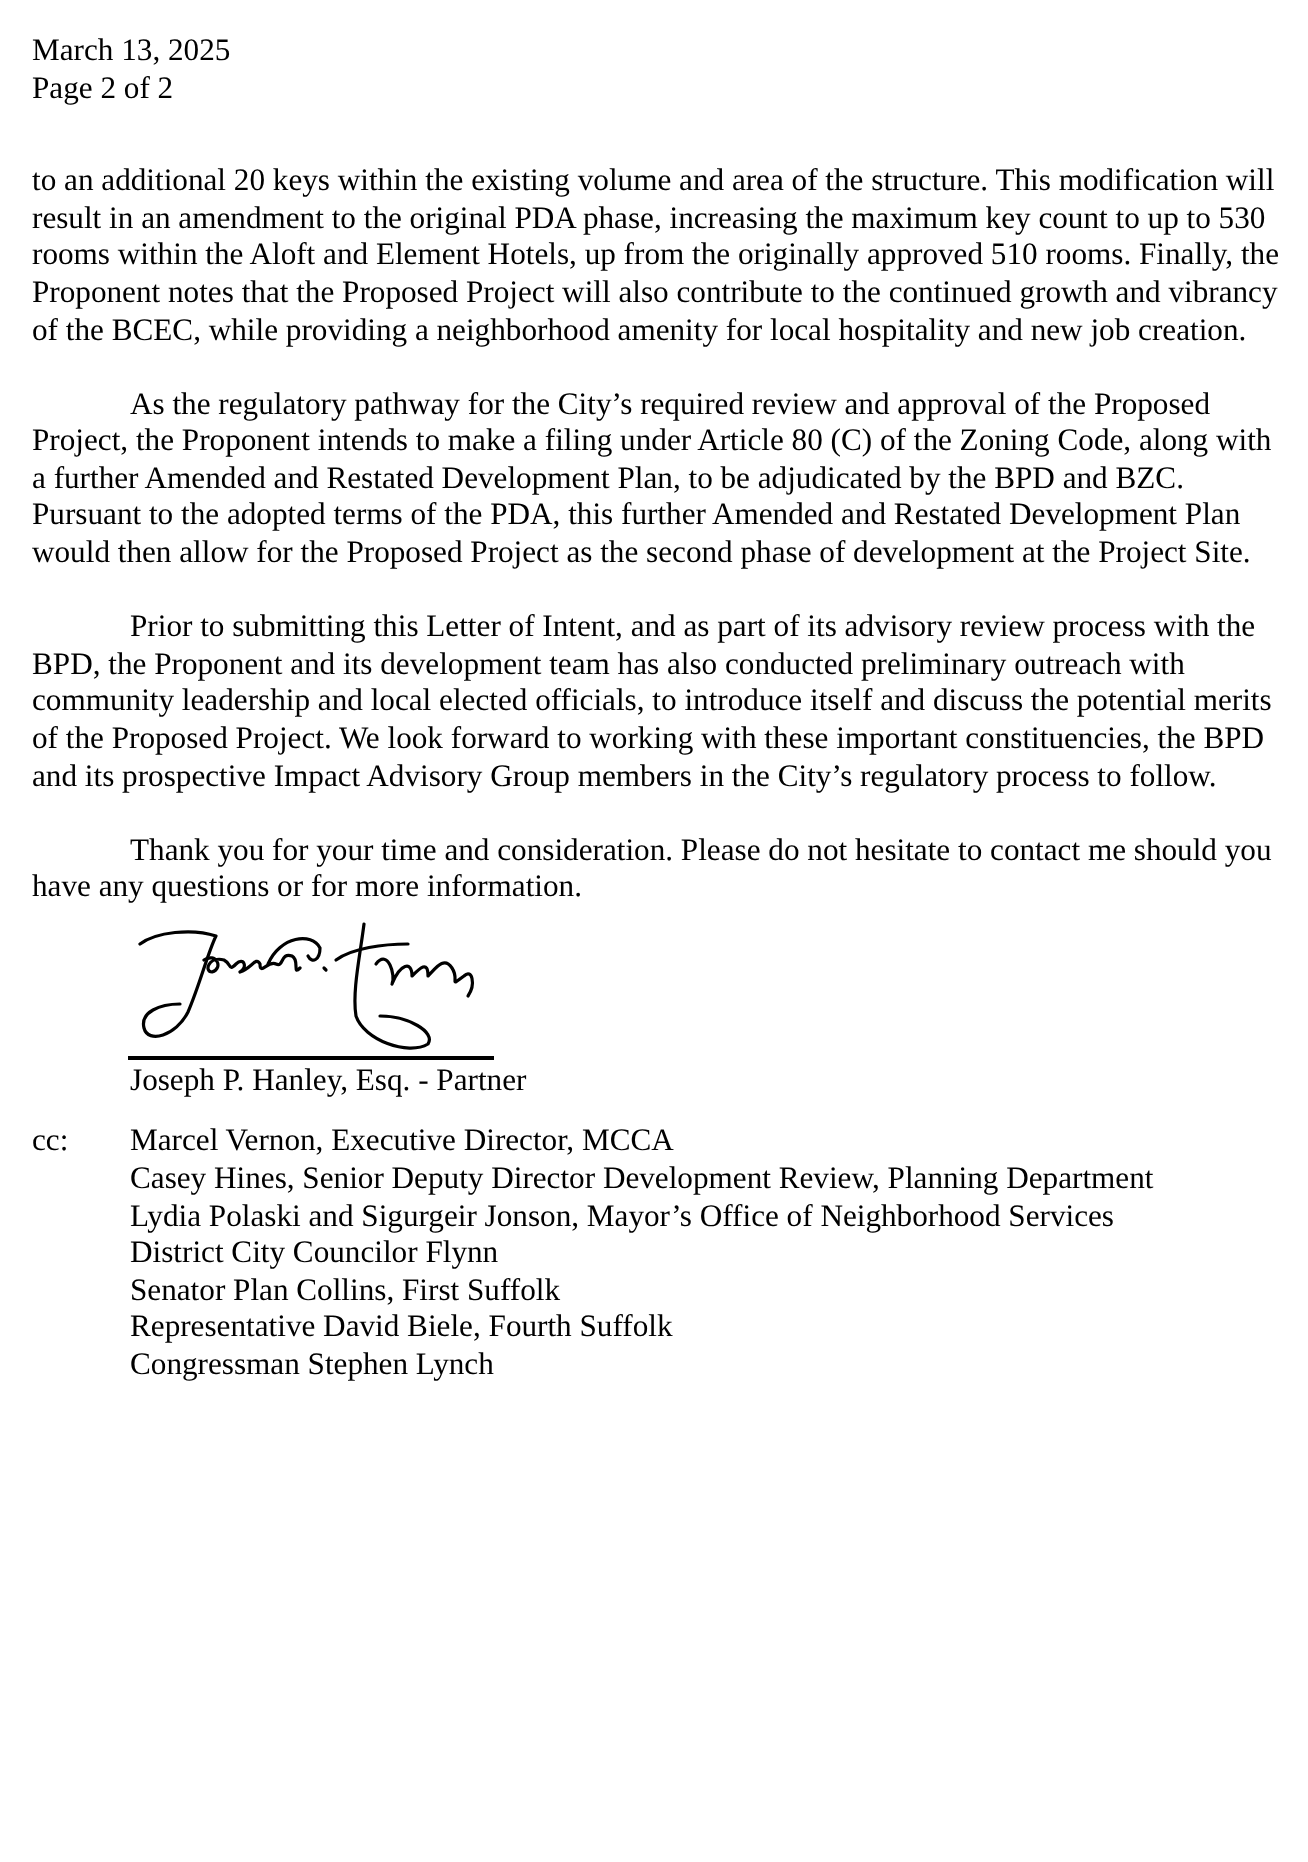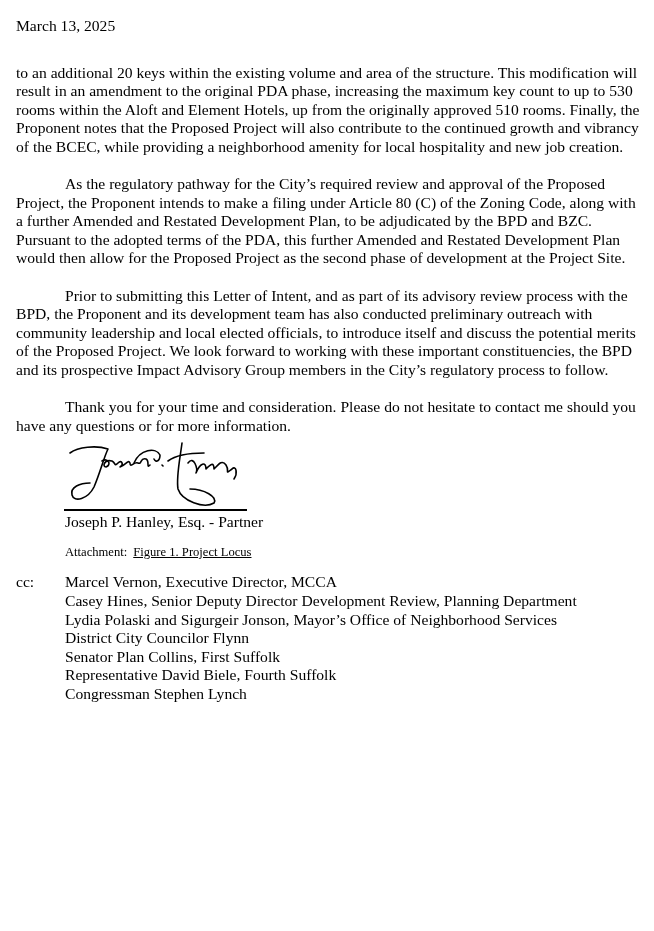--- a/index.html
+++ b/index.html
@@ -23,20 +23,21 @@
   .cc { margin-top: 12px; display: flex; }
   .cc-label { width: 49px; }
   .cc-list div { white-space: nowrap; }
 </style>
 </head>
 <body>
 
 <div class="page">
   <div class="hdr">
     <div>March 13, 2025</div>
+    <div>Page 2 of 2</div>
   </div>
 
   <p class="p1">to an additional 20 keys within the existing volume and area of the structure. This modification will result in an amendment to the original PDA phase, increasing the maximum key count to up to 530 rooms within the Aloft and Element Hotels, up from the originally approved 510 rooms. Finally, the Proponent notes that the Proposed Project will also contribute to the continued growth and vibrancy of the BCEC, while providing a neighborhood amenity for local hospitality and new job creation.</p>
   <p class="para">As the regulatory pathway for the City’s required review and approval of the Proposed Project, the Proponent intends to make a filing under Article 80 (C) of the Zoning Code, along with a further Amended and Restated Development Plan, to be adjudicated by the BPD and BZC. Pursuant to the adopted terms of the PDA, this further Amended and Restated Development Plan would then allow for the Proposed Project as the second phase of development at the Project Site.</p>
   <p class="para">Prior to submitting this Letter of Intent, and as part of its advisory review process with the BPD, the Proponent and its development team has also conducted preliminary outreach with community leadership and local elected officials, to introduce itself and discuss the potential merits of the Proposed Project. We look forward to working with these important constituencies, the BPD and its prospective Impact Advisory Group members in the City’s regulatory process to follow.</p>
   <p class="para">Thank you for your time and consideration.  Please do not hesitate to contact me should you have any questions or for more information.</p>
 
 
   <div class="sig-wrap">
     <svg width="184" height="72" viewBox="0 0 184 72" fill="none" stroke="#000" stroke-width="1.6" stroke-linecap="round" stroke-linejoin="round">
@@ -45,23 +46,20 @@
       <path d="M70 24 C76 10, 92 8, 96 16 C96 22, 92 24, 90 20"></path>
       <path d="M98 26 L99 27"></path>
       <path d="M118 4 C116 20, 112 38, 114 50 C118 62, 140 70, 150 64 C154 58, 140 50, 126 50"></path>
       <path d="M124 24 C130 16, 134 30, 132 34 C136 24, 142 22, 142 30 C146 26, 150 22, 150 30 C154 26, 158 20, 162 26 C166 32, 160 36, 168 30 C172 26, 174 34, 170 40"></path>
       <path d="M104 22 C112 16, 128 14, 140 14"></path>
     </svg>
   </div>
   <div class="sig-line"></div>
   <div class="signer">Joseph P. Hanley, Esq. - Partner</div>
 
-  <div class="attach">
-    <span>Attachment:</span><span class="link">Figure 1. Project Locus</span>
-  </div>
 
   <div class="cc">
     <div class="cc-label">cc:</div>
     <div class="cc-list">
       <div>Marcel Vernon, Executive Director, MCCA</div>
       <div>Casey Hines, Senior Deputy Director Development Review, Planning Department</div>
       <div>Lydia Polaski and Sigurgeir Jonson, Mayor’s Office of Neighborhood Services</div>
       <div>District City Councilor Flynn</div>
       <div>Senator Plan Collins, First Suffolk</div>
       <div>Representative David Biele, Fourth Suffolk</div>

